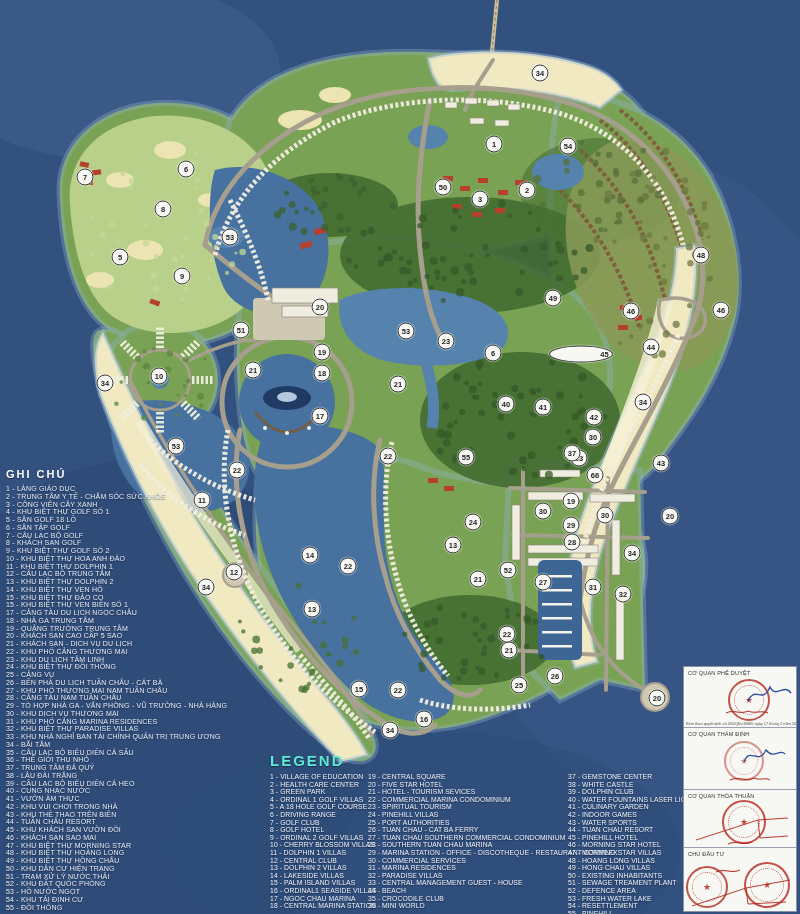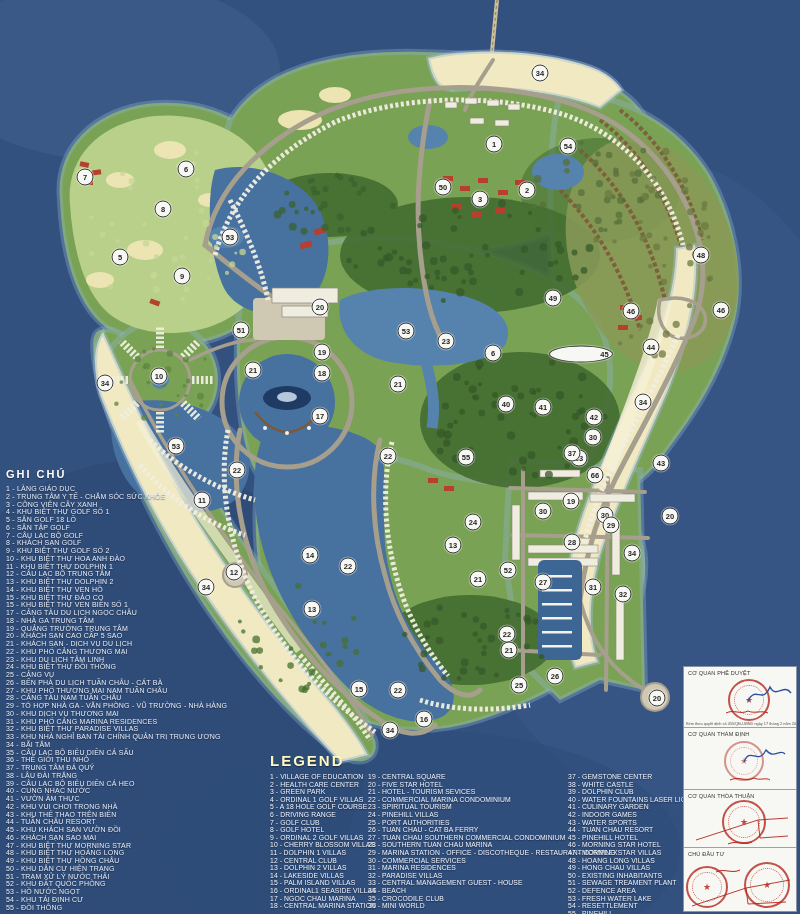--- a/index.html
+++ b/index.html
@@ -13,21 +13,21 @@
           font-size:7.5px;font-weight:bold;display:flex;align-items:center;justify-content:center;
           transform:translate(-50%,-50%);box-shadow:0 0 0 1px rgba(255,255,255,.35);line-height:1;}
   
   .legend-vi{position:absolute;left:6px;top:468px;width:262px;color:#e9eef8;
              text-shadow:0 1px 1px rgba(10,20,40,.6);}
   .vi-title{font-size:11px;font-weight:bold;letter-spacing:2px;color:#ffffff;margin-bottom:5px;}
   .vi-item{font-size:7px;line-height:7.75px;white-space:nowrap;letter-spacing:.2px;}
   
   .legend-en{position:absolute;left:270px;top:752px;color:#f2f5fc;
              text-shadow:0 1px 1px rgba(10,20,40,.6);}
-  .en-title{font-size:15px;font-weight:bold;letter-spacing:2px;color:#fef9c3;margin-bottom:4px;}
+  .en-title{font-size:15px;font-weight:bold;letter-spacing:2px;color:#5eead4;margin-bottom:4px;}
   .en-cols{display:flex;}
   .en-col{display:flex;flex-direction:column;}
   .en-col1{width:98px;}
   .en-col2{width:200px;}
   .en-col3{width:118px;}
   .en-item{font-size:6.8px;line-height:7.6px;white-space:nowrap;letter-spacing:.1px;}
   
   .approvals{position:absolute;left:683px;top:666px;width:114px;height:246px;
              background:#f7f7f3;border:1px solid #8d93a6;box-sizing:border-box;
              display:flex;flex-direction:column;z-index:5;}
@@ -600,21 +600,21 @@
       <div class="marker" style="left: 478px; top: 579px;">21</div>
       <div class="marker" style="left: 507px; top: 634px;">22</div>
       <div class="marker" style="left: 509px; top: 650px;">21</div>
       <div class="marker" style="left: 519px; top: 685px;">25</div>
       <div class="marker" style="left: 572px; top: 453px;">37</div>
       <div class="marker" style="left: 595px; top: 475px;">66</div>
       <div class="marker" style="left: 571px; top: 501px;">19</div>
       <div class="marker" style="left: 543px; top: 511px;">30</div>
       <div class="marker" style="left: 605px; top: 515px;">30</div>
       <div class="marker" style="left: 670px; top: 516px;">20</div>
-      <div class="marker" style="left: 571px; top: 525px; margin-left: 40px;">29</div>
+      <div class="marker" style="left: 571px; top: 525px;">29</div>
       <div class="marker" style="left: 572px; top: 542px;">28</div>
       <div class="marker" style="left: 632px; top: 553px;">34</div>
       <div class="marker" style="left: 543px; top: 582px;">27</div>
       <div class="marker" style="left: 593px; top: 587px;">31</div>
       <div class="marker" style="left: 623px; top: 594px;">32</div>
       <div class="marker" style="left: 555px; top: 676px;">26</div>
       <div class="marker" style="left: 657px; top: 698px;">20</div>
     </div>
 
   <div class="legend-vi">

